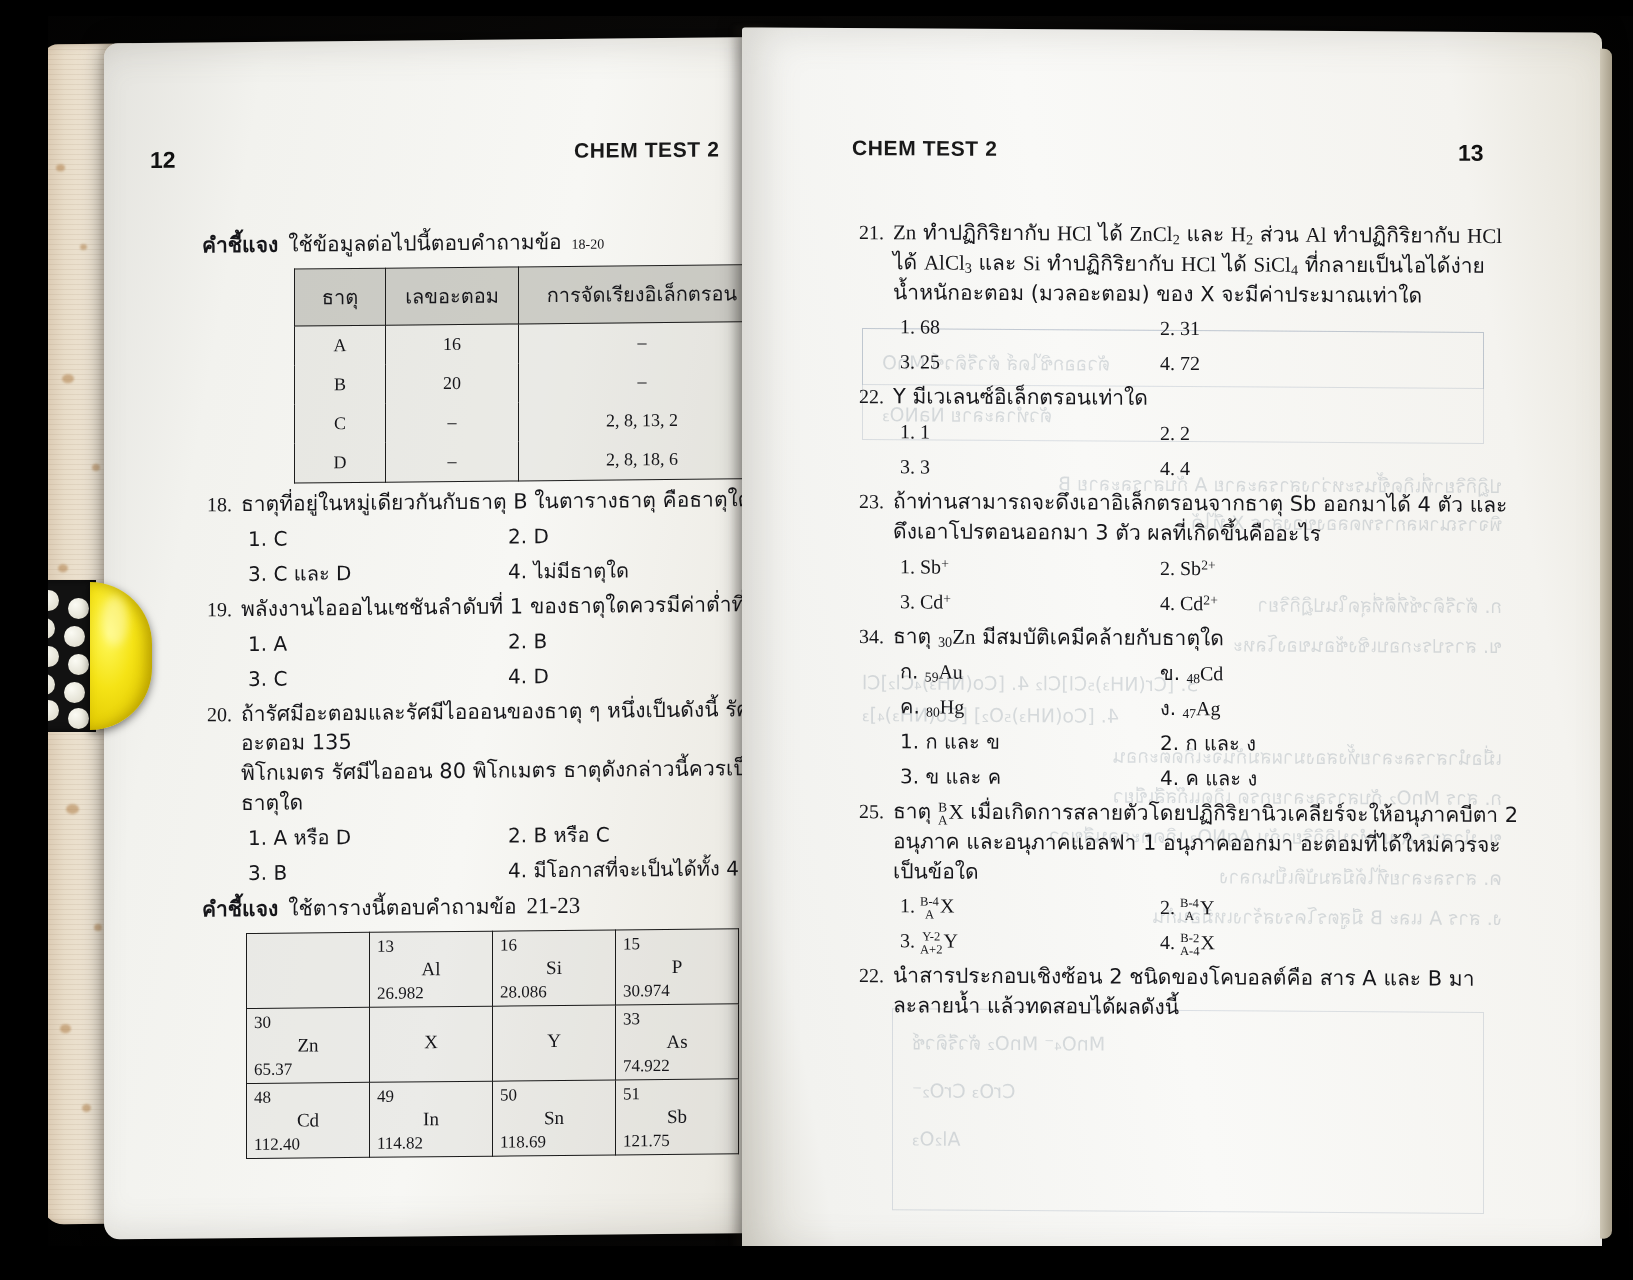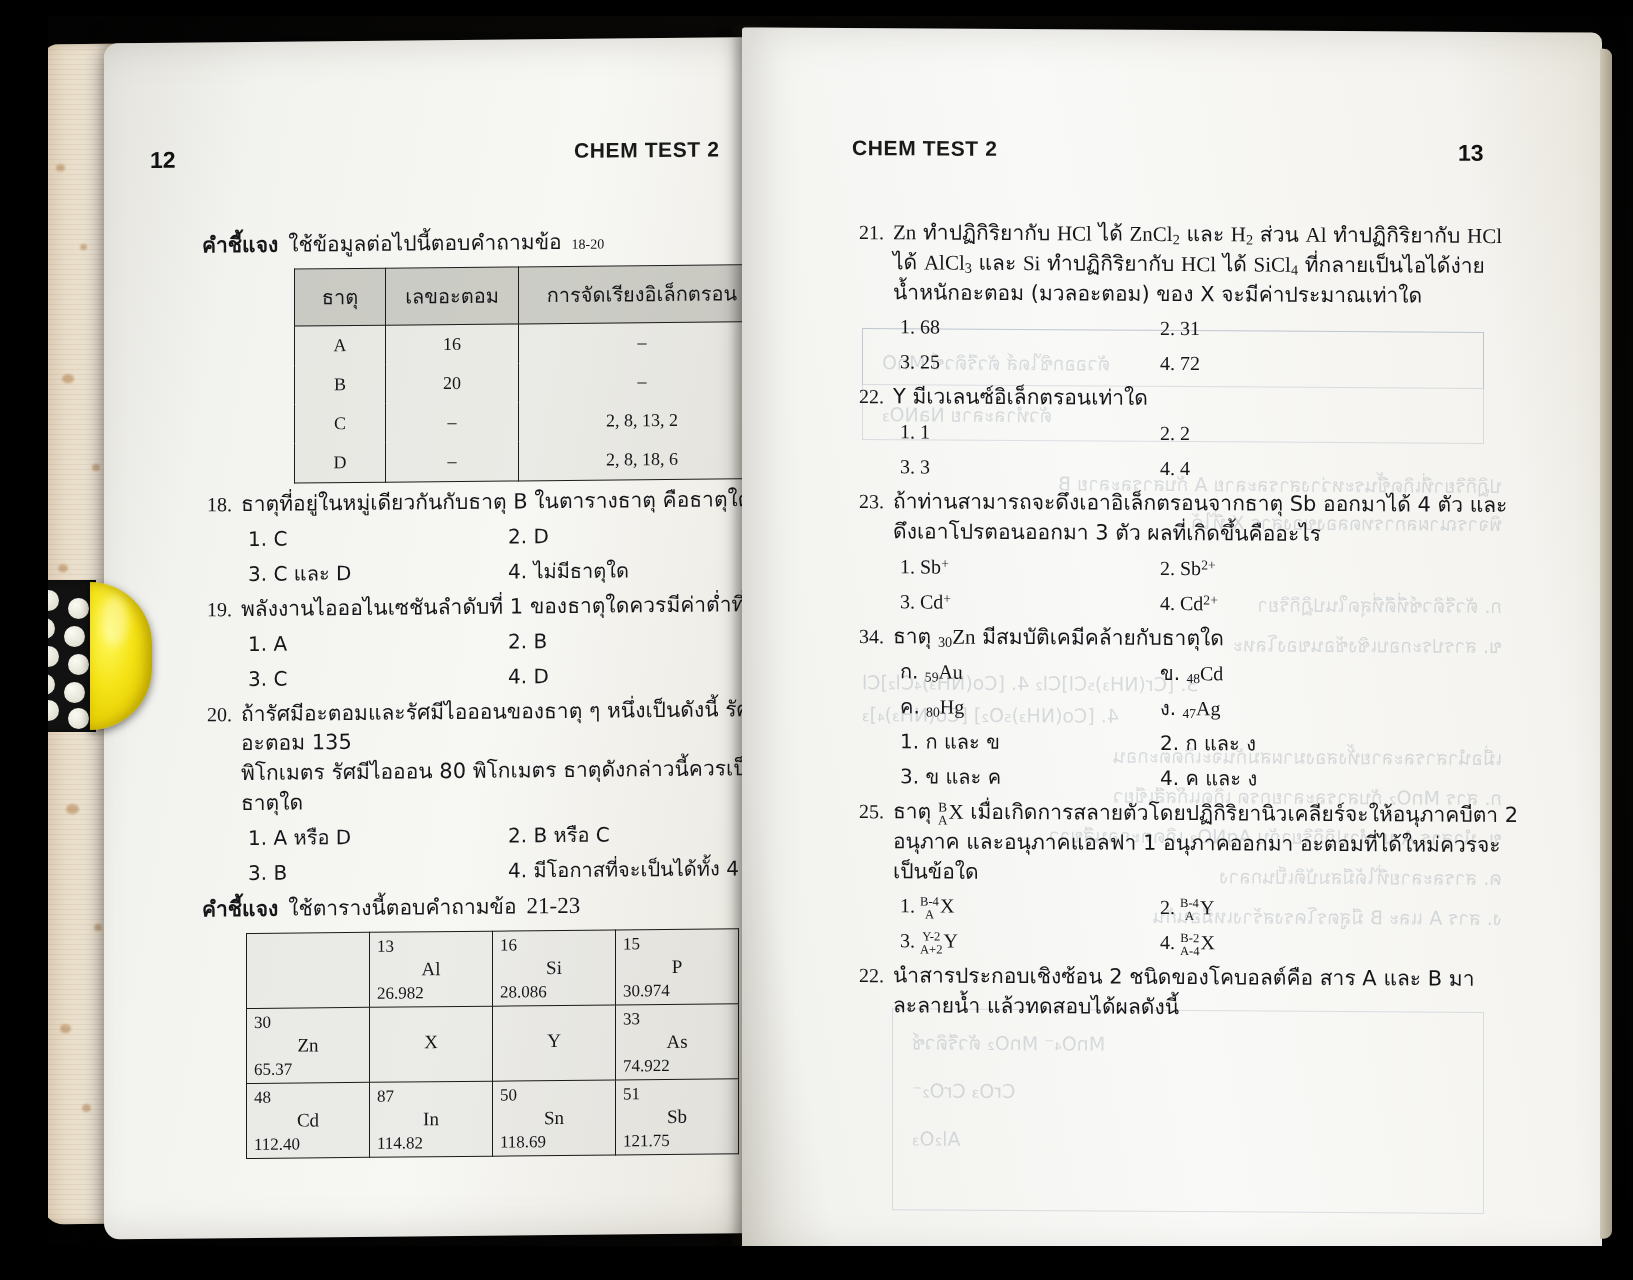--- a/index.html
+++ b/index.html
@@ -309,21 +309,21 @@
                   <span class="mass">74.922</span>
                 </td>
               </tr>
               <tr>
                 <td>
                   <span class="z">48</span>
                   <span class="sym">Cd</span>
                   <span class="mass">112.40</span>
                 </td>
                 <td>
-                  <span class="z">87</span>
+                  <span class="z">49</span>
                   <span class="sym">In</span>
                   <span class="mass">114.82</span>
                 </td>
                 <td>
                   <span class="z">50</span>
                   <span class="sym">Sn</span>
                   <span class="mass">118.69</span>
                 </td>
                 <td>
                   <span class="z">51</span>

